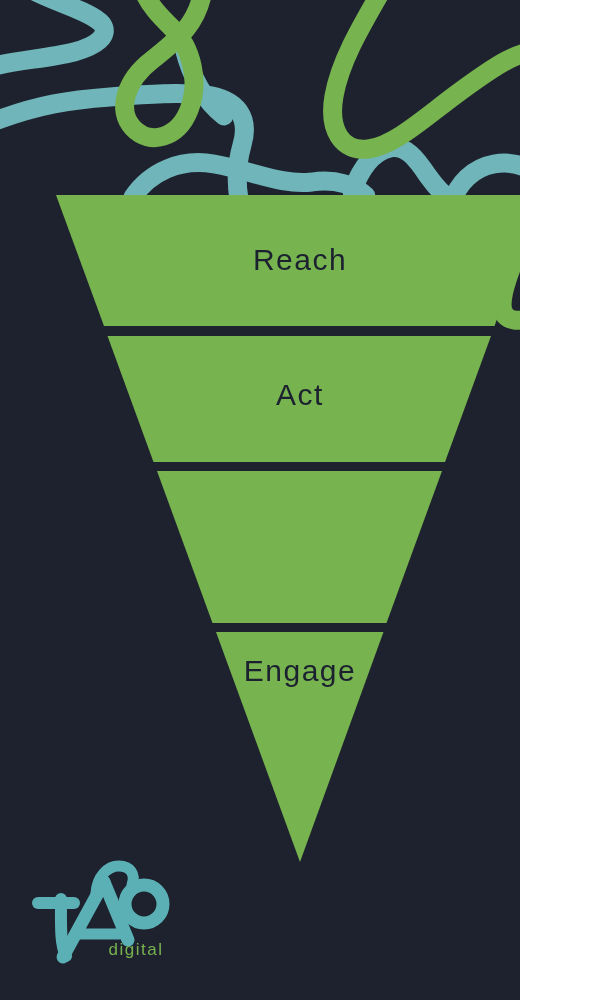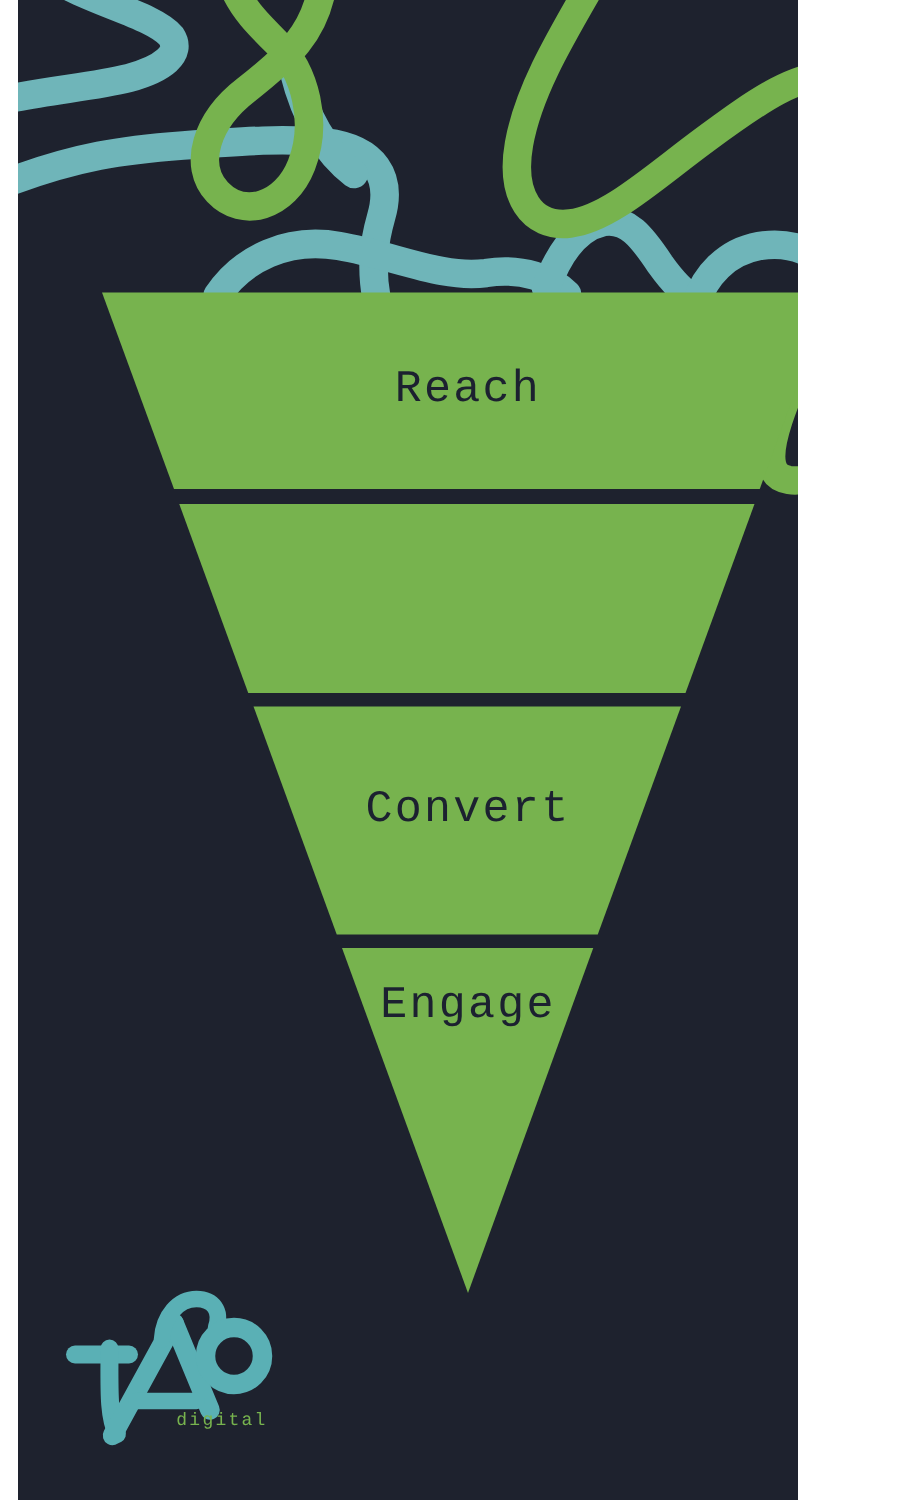--- a/index.html
+++ b/index.html
@@ -1,43 +1,42 @@
 <!DOCTYPE html>
 <html style="--background: #1e222e; --funnel-green: #77b34e; --squiggle-teal: #6fb5b9; --squiggle-green: #77b34e; --logo-teal: #5ab0b5; --tagline-green: #77b34e; --label-text: #1c2130;"><head>
 <meta charset="utf-8">
 <style>
   html,body{margin:0;padding:0;}
   .stage{
     position:relative;
     width:520px;height:1000px;
     background:var(--background,#1e222e);
     overflow:hidden;
-    font-family:Liberation Mono, monospace;
-    margin-left:12px;
+    font-family:Liberation Sans, sans-serif;
   }
   .art{position:absolute;inset:0;display:block;}
   .squiggle{fill:none;stroke-linecap:round;stroke-linejoin:round;}
   .squiggle.teal{stroke:var(--squiggle-teal,#6fb5b9);stroke-width:19;}
   .squiggle.green{stroke:var(--squiggle-green,#77b34e);stroke-width:19;}
   .funnel-seg{fill:var(--funnel-green,#77b34e);}
   .logo-stroke{fill:none;stroke:var(--logo-teal,#5ab0b5);stroke-linecap:round;}
   .funnel-label{
     position:absolute;left:0;width:600px;height:36px;line-height:36px;
     text-align:center;
     font-size:30px;letter-spacing:1.5px;
     color:var(--label-text,#1c2130);
     user-select:none;
   }
   .label-reach{top:242px;}
   .label-act{top:377px;}
   .label-convert{top:522px;}
   .label-engage{top:653px;text-align:center;}
   .logo-tagline{
     position:absolute;left:98px;top:940px;width:76px;
-    text-align:center;font-size:12px;letter-spacing:1.5px;
+    text-align:center;font-size:17px;letter-spacing:1.5px;
     color:var(--tagline-green,#77b34e);
     user-select:none;
   }
 </style>
 </head>
 <body>
 
 <div class="stage">
 
   <svg class="art" width="600" height="1000" viewBox="0 0 600 1000" xmlns="http://www.w3.org/2000/svg" aria-hidden="false">
@@ -65,18 +64,18 @@
       <path class="logo-stroke" stroke-width="12" d="M 61,899 C 61,925 60,944 66,956"></path>
       <path class="logo-stroke" stroke-width="13" d="M 104,882 L 63,957"></path>
       <path class="logo-stroke" stroke-width="13" d="M 104,882 L 128,940"></path>
       <path class="logo-stroke" stroke-width="11" d="M 79,934 L 119,934"></path>
       <path class="logo-stroke" stroke-width="11" d="M 96,893 C 97,877 107,866 119,866 C 130,866 136,874 132,885"></path>
       <circle class="logo-stroke" stroke-width="13" cx="144" cy="904" r="19"></circle>
     </g>
   </svg>
 
   <div class="funnel-label label-reach">Reach</div>
-  <div class="funnel-label label-convert">Convert</div>
+  <div class="funnel-label label-act">Act</div>
   <div class="funnel-label label-engage">Engage</div>
 
   <div class="logo-tagline">digital</div>
 
 </div>
 
 </body></html>

